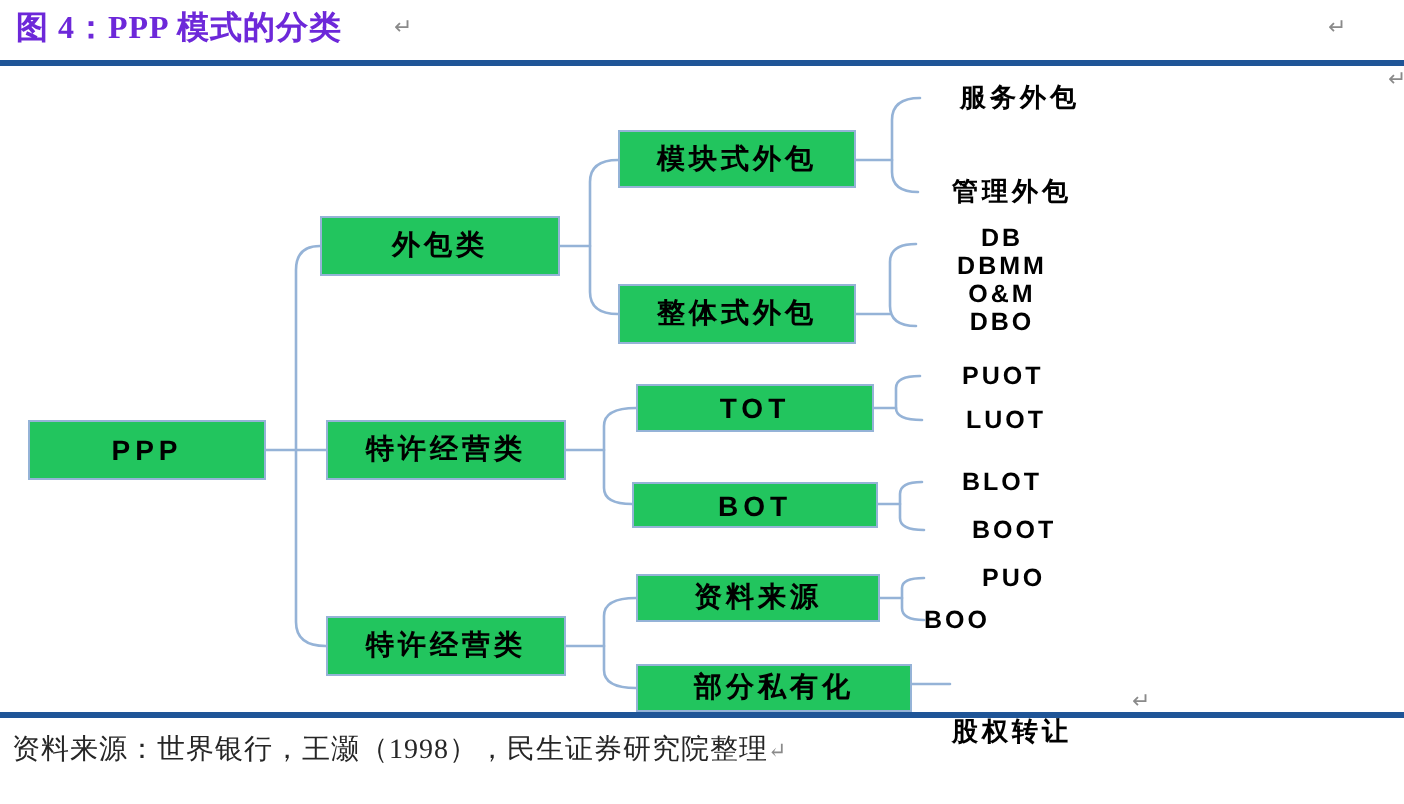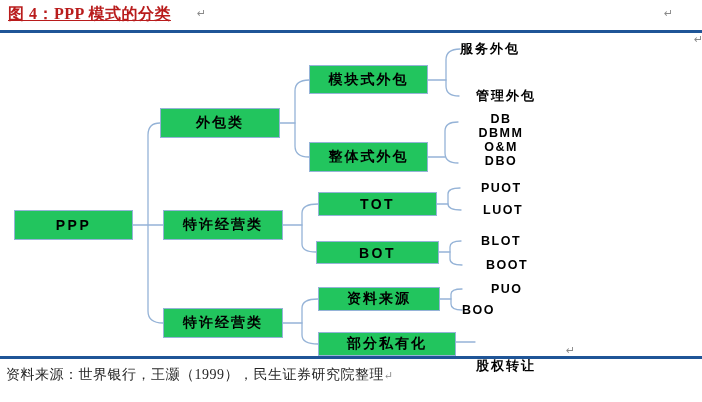--- a/index.html
+++ b/index.html
@@ -2,21 +2,21 @@
 <html><head>
 <meta charset="utf-8">
 <style>
   html,body{margin:0;padding:0;background:#ffffff;}
   #page{
     position:relative;width:702px;height:402px;background:#ffffff;overflow:hidden;
     font-family:"Liberation Sans","DejaVu Sans",sans-serif;color:#000;
   }
   .fig-title{
     position:absolute;left:8px;top:4px;font-family:"Liberation Serif","DejaVu Serif",serif;
-    font-weight:bold;font-size:16px;color:#b91c1c;letter-spacing:0.5px;white-space:nowrap;text-decoration:underline;
+    font-weight:bold;font-size:16px;color:#6d28d9;letter-spacing:0.5px;white-space:nowrap;
   }
   .rule{position:absolute;left:0;width:702px;height:3px;background:#1F5597;}
   .rule-top{top:30px;}
   .rule-bottom{top:356px;}
   .ret{position:absolute;color:#8a8a8a;font-size:11px;line-height:11px;font-family:"DejaVu Sans",sans-serif;}
   .node{
     position:absolute;background:#22c55e;border:1px solid #95B3D7;
     display:flex;align-items:center;justify-content:center;
     font-weight:bold;box-sizing:border-box;white-space:nowrap;
   }
@@ -91,37 +91,37 @@
   <div class="node cn" style="left:163px;top:210px;width:120px;height:30px;">特许经营类</div>
   <div class="node cn" style="left:163px;top:308px;width:120px;height:30px;">特许经营类</div>
 
   <div class="node cn" style="left:309px;top:65px;width:119px;height:29px;">模块式外包</div>
   <div class="node en" style="left:318px;top:192px;width:119px;height:24px;">TOT</div>
   <div class="node cn" style="left:309px;top:142px;width:119px;height:30px;">整体式外包</div>
   <div class="node en" style="left:316px;top:241px;width:123px;height:23px;">BOT</div>
   <div class="node cn" style="left:318px;top:287px;width:122px;height:24px;">资料来源</div>
   <div class="node cn" style="left:318px;top:332px;width:138px;height:24px;">部分私有化</div>
 
-  <div class="leaf leaf-cn" style="left:460px;top:41px;height:16px;">服务外包</div>
+  <div class="leaf leaf-cn" style="left:480px;top:41px;height:16px;">服务外包</div>
   <div class="leaf leaf-cn" style="left:476px;top:88px;height:16px;">管理外包</div>
 
   <div class="acro-stack">
     <div>DB</div>
     <div>DBMM</div>
     <div>O&amp;M</div>
     <div>DBO</div>
   </div>
 
   <div class="leaf leaf-en" style="left:481px;top:181px;height:14px;">PUOT</div>
   <div class="leaf leaf-en" style="left:483px;top:203px;height:14px;">LUOT</div>
   <div class="leaf leaf-en" style="left:481px;top:234px;height:14px;">BLOT</div>
   <div class="leaf leaf-en" style="left:486px;top:258px;height:14px;">BOOT</div>
   <div class="leaf leaf-en" style="left:491px;top:282px;height:14px;">PUO</div>
   <div class="leaf leaf-en" style="left:462px;top:303px;height:14px;">BOO</div>
   <div class="leaf leaf-cn" style="left:476px;top:333px;height:16px;margin-top:25px;">股权转让</div>
 
   <span class="ret" style="left:566px;top:345px;">↵</span>
 
   <div class="source-note">
-    <span>资料来源：世界银行，王灏（1999），民生证券研究院整理</span><span class="ret-inline">↵</span>
+    <span>资料来源：世界银行，王灏（1998），民生证券研究院整理</span><span class="ret-inline">↵</span>
   </div>
 
 </div>
 
 </body></html>

